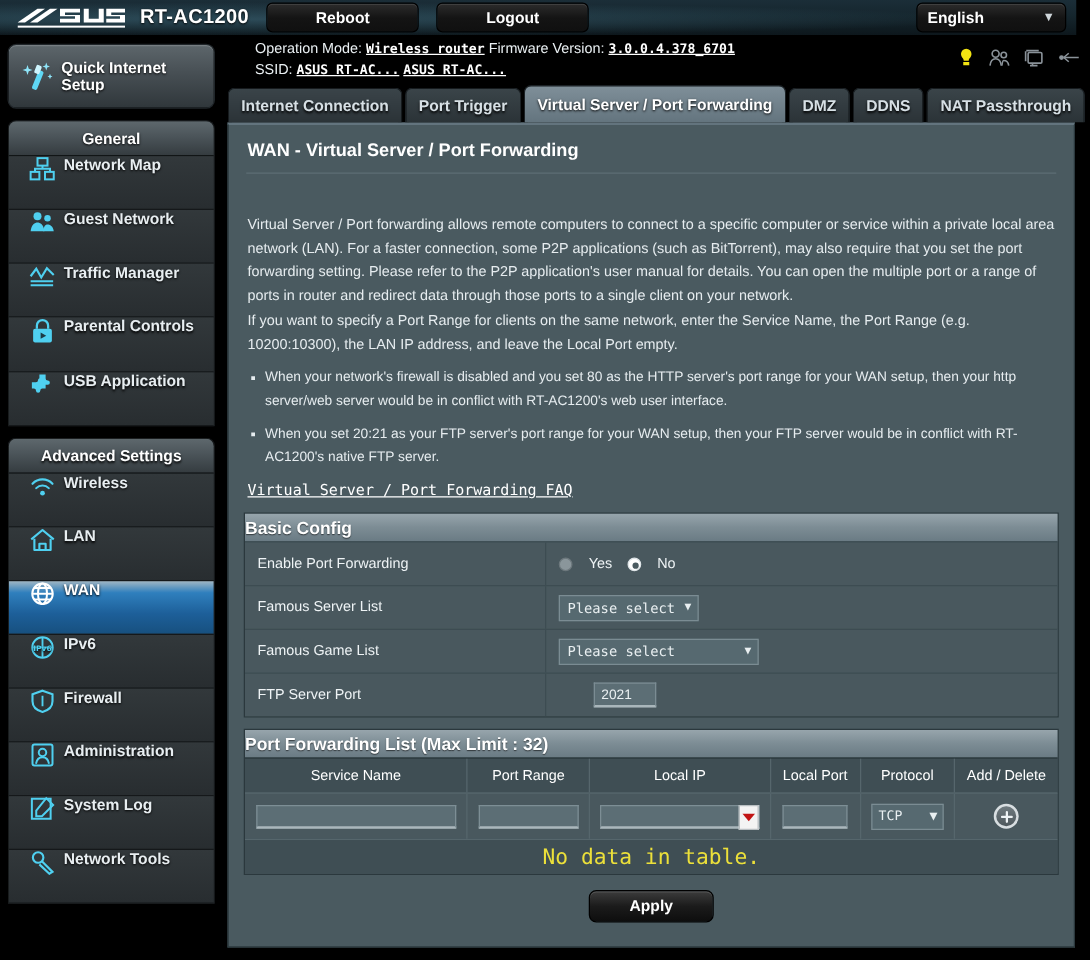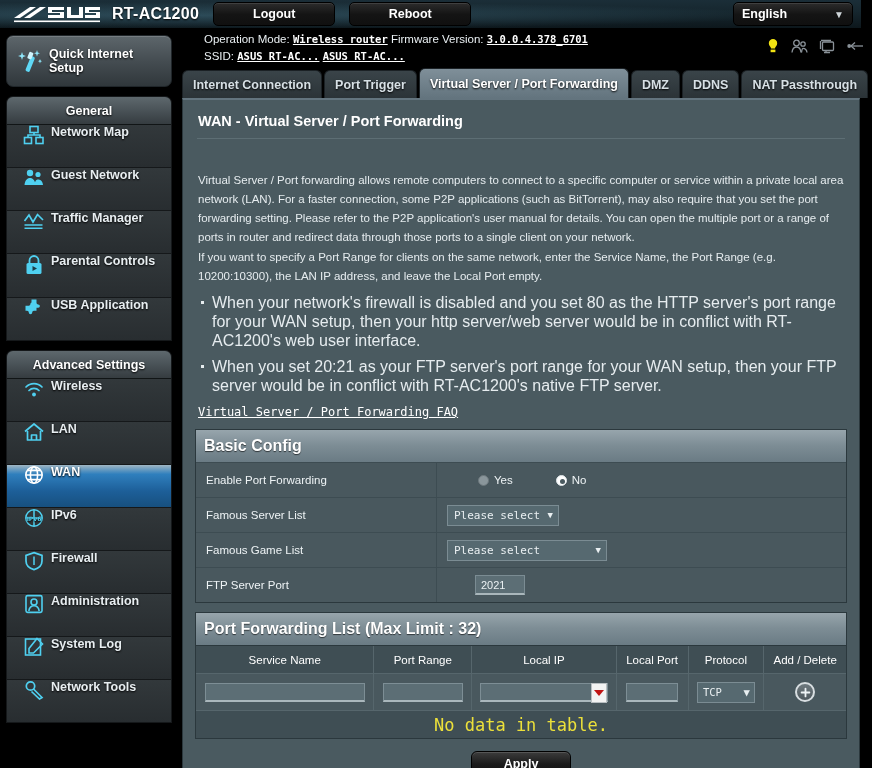--- a/index.html
+++ b/index.html
@@ -107,38 +107,38 @@
   .panel {
     margin: 0 8px 0 2px; width: 678px; min-height: 660px;
     background: #4a5a60; border: 1px solid #2b383d; border-top: 2px solid #63747e;
     padding: 10px 12px 0 12px;
   }
   .panel-title { color: #fff; font-size: 14.5px; font-weight: bold; padding: 3px 0 9px 3px; }
   .hr { height: 1px; background: #5d6e74; margin: 0 2px 9px 2px; }
   .desc { color: #e6ecef; font-size: 11.5px; line-height: 19px; padding: 0 3px; margin-top: 32px; }
   .desc p { margin-bottom: 1px; }
   .bullets { list-style: none; padding: 6px 3px 0 3px; }
-  .bullets li { position: relative; padding-left: 14px; color: #e6ecef; font-size: 16px; line-height: 19px; margin-bottom: 7px; }
+  .bullets li { position: relative; padding-left: 14px; color: #e6ecef; font-size: 11px; line-height: 19px; margin-bottom: 7px; }
   .bullets li:before { content: ""; position: absolute; left: 3px; top: 8px; width: 3px; height: 3px; background: #e6ecef; }
   .faq { display: inline-block; color: #fff; font-size: 12px; text-decoration: underline; padding: 0 3px 0 3px;
          font-family: "DejaVu Sans Mono", monospace; }
 
   
   .sect { margin: 9px 0 0 0; border: 1px solid #2b383d; }
   .sect-head {
-    height: 32px; display: flex; align-items: center; padding-left: 8px;
+    height: 22px; display: flex; align-items: center; 
     background: linear-gradient(180deg, #97a5ac 0%, #7d8d95 48%, #6a7b84 100%);
-    color: #fff; font-size: 16px; font-weight: bold; text-shadow: 0 1px 1px rgba(0,0,0,.6);
+    color: #fff; font-size: 14px; font-weight: bold; text-shadow: 0 1px 1px rgba(0,0,0,.6);
   }
   .row { display: flex; align-items: center; height: 35px; border-top: 1px solid #3d4c52; background: #49585e; }
   .row:first-of-type { border-top: none; }
   .row .lbl { width: 240px; color: #eef3f5; font-size: 11.5px; padding-left: 10px; }
   .row .fld { flex: 1; display: flex; align-items: center; border-left: 1px solid #3d4c52; height: 100%; padding-left: 10px; }
 
-  .radio-wrap { display: inline-flex; align-items: center; gap: 5px; margin-right: 12px; color: #eef3f5; font-size: 11.5px; margin-left: 31px; }
+  .radio-wrap { display: inline-flex; align-items: center; gap: 13px; margin-right: 12px; color: #eef3f5; font-size: 11.5px; }
   .radio { width: 11px; height: 11px; border-radius: 50%; background: #8a969b; border: 1px solid #6d787d; }
   .radio.sel { background: #fff; border: 1px solid #dfe5e8; position: relative; }
   .radio.sel:after { content:""; position:absolute; left:3px; top:3px; width:5px; height:5px; border-radius:50%; background:#4a5a60; }
 
   .sel-box {
     height: 21px; background: #566970; border: 1px solid #7b8c93; color: #e9eff1;
     font-family: "DejaVu Sans Mono", monospace; font-size: 11px;
     display: inline-flex; align-items: center; justify-content: space-between;
     padding: 0 5px 0 6px; gap: 6px;
   }
@@ -201,22 +201,22 @@
         <polygon points="0,13 16,2 22,2 6,13"></polygon>
         <polygon points="10,13 26,2 32,2 16,13"></polygon>
         <path d="M34 2 h16 v3 h-12 v2 h12 v6 h-16 v-3 h12 v-2 h-12 z"></path>
         <path d="M53 2 h4 v8 h8 v-8 h4 v11 h-16 z"></path>
         <path d="M71 2 h15 v3 h-11 v2 h11 v6 h-15 v-3 h11 v-2 h-11 z"></path>
       </g>
       <rect x="0" y="15.5" width="86" height="1.6" fill="#ffffff"></rect>
     </svg>
   </div>
   <div class="model-name">RT-AC1200</div>
+  <div class="topbtn">Reboot</div>
   <div class="topbtn">Logout</div>
-  <div class="topbtn">Reboot</div>
   <div class="lang-select">
     <span>English</span>
     <span class="caret">▼</span>
   </div>
 </div>
 
 <div class="sidebar">
 
   <div class="qis">
     <div class="wand">

